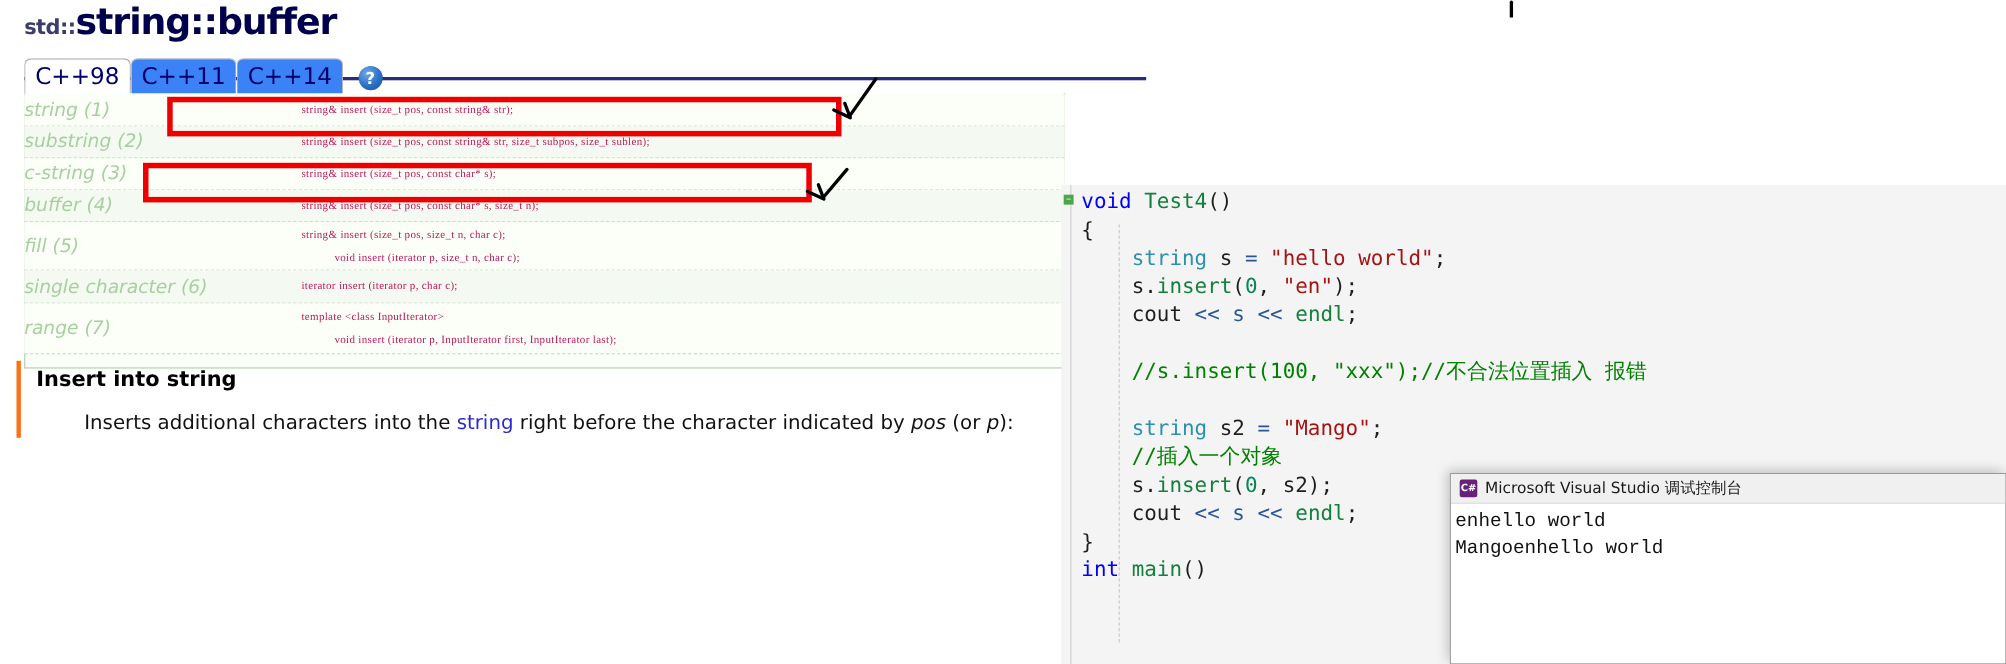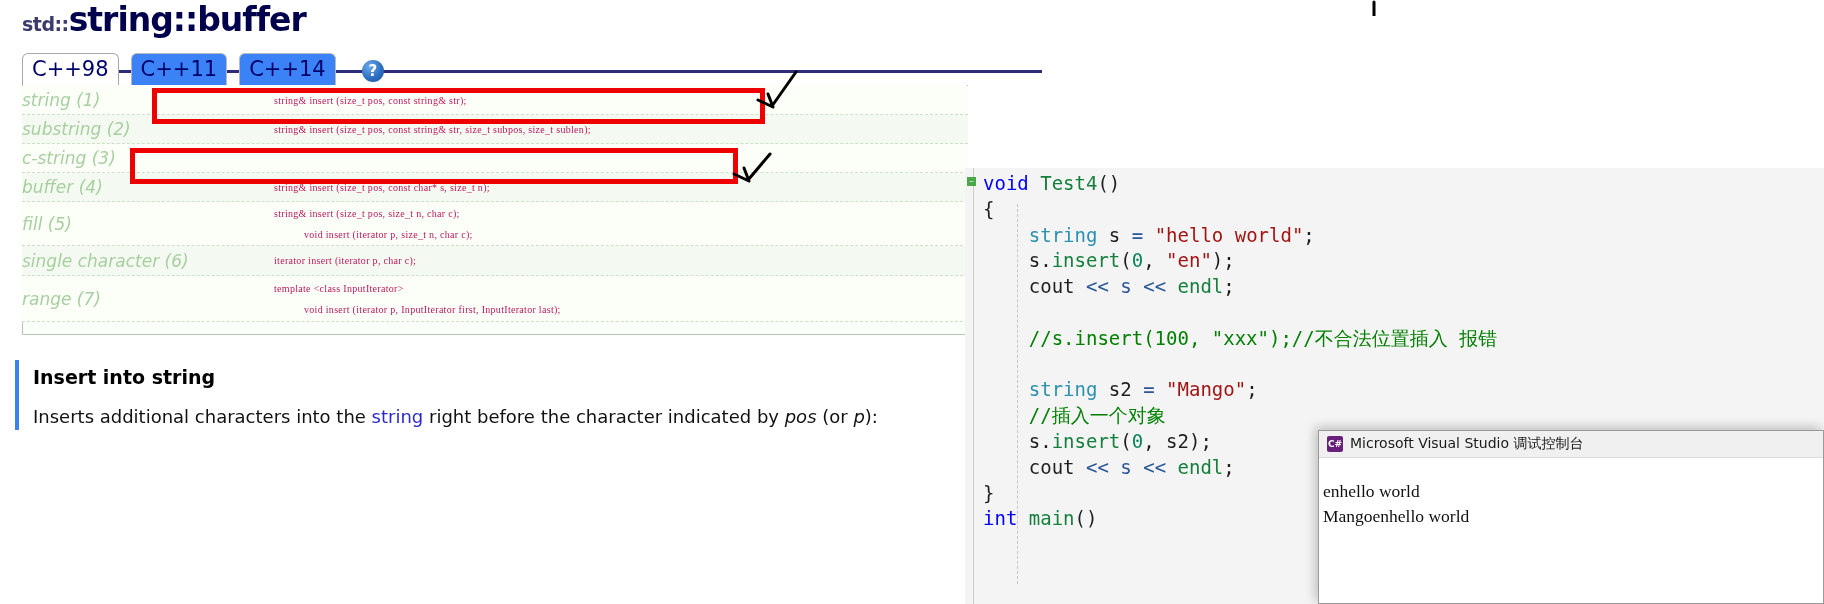--- a/index.html
+++ b/index.html
@@ -50,21 +50,21 @@
     width: 1020px;
     height: 28px;
     border-bottom: 3px solid #2b2b7a;
     box-sizing: border-box;
   }
   #tabrow {
     position: absolute;
     left: 22px; top: 51px;
     display: flex;
     align-items: flex-end;
-    gap: 12px;
+    gap: 0;
     height: 34px;
   }
   .tab {
     font-family: "DejaVu Sans", sans-serif;
     font-size: 21px;
     color: #00006b;
     padding: 2px 9px 3px 9px;
     border: 1px solid #b9b9b9;
     border-bottom: none;
     border-radius: 6px 6px 0 0;
@@ -144,38 +144,39 @@
     border: 5px solid #ee0000;
     box-sizing: border-box;
     pointer-events: none;
   }
   
   .arrow { position: absolute; pointer-events: none; }
 
   
   #desc {
     position: absolute;
-    left: 15px; top: 360px;
+    left: 15px; top: 328px;
     width: 950px;
     padding-left: 14px;
-    border-left: 4px solid #3b82f6;
+    border-left: 4px solid #f97316;
     box-sizing: border-box;
   }
   #desc-h {
     font-family: "DejaVu Sans", sans-serif;
     font-size: 19px;
     font-weight: bold;
     color: #000000;
     margin: 6px 0 16px 0;
   }
   #desc-p {
     font-family: "DejaVu Sans", sans-serif;
     font-size: 18px;
     color: #111111;
     line-height: 26px;
+    text-align: center;
   }
   #desc-p .lk { color: #2a2ad0; }
   #desc-p .it { font-style: italic; }
 
   
   #editor {
     position: absolute;
     left: 965px; top: 168px;
     width: 859px;
     height: 436px;
@@ -252,25 +253,25 @@
     background: #68217a;
     color: #ffffff;
     font-size: 9px;
     font-weight: bold;
     line-height: 16px;
     text-align: center;
     margin-right: 7px;
     border-radius: 2px;
   }
   #console-body {
-    font-family: Liberation Serif, serif;
+    font-family: Liberation Mono, monospace;
     font-size: 17.5px;
     line-height: 25px;
     color: #111111;
-    padding: 21px 0 0 4px;
+    padding: 4px 0 0 4px;
     white-space: pre;
   }
 
   
   #stray-mark {
     position: absolute;
     left: 1368px; top: 0px;
     width: 12px; height: 16px;
     pointer-events: none;
   }
@@ -299,20 +300,21 @@
     <div class="sig-row" style="height:29px">
       <div class="sig-label">string (1)</div>
       <div class="sig-code">string&amp; insert (size_t pos, const string&amp; str);</div>
     </div>
     <div class="sig-row" style="height:29px">
       <div class="sig-label">substring (2)</div>
       <div class="sig-code">string&amp; insert (size_t pos, const string&amp; str, size_t subpos, size_t sublen);</div>
     </div>
     <div class="sig-row" style="height:29px">
       <div class="sig-label">c-string (3)</div>
+      <div class="sig-code">string&amp; insert (size_t pos, const char* s);</div>
     </div>
     <div class="sig-row" style="height:29px">
       <div class="sig-label">buffer (4)</div>
       <div class="sig-code">string&amp; insert (size_t pos, const char* s, size_t n);</div>
     </div>
     <div class="sig-row" style="height:44px">
       <div class="sig-label">fill (5)</div>
       <div class="sig-code"><span>string&amp; insert (size_t pos, size_t n, char c);</span><span class="l2">void insert (iterator p, size_t n, char c);</span></div>
     </div>
     <div class="sig-row" style="height:30px">

